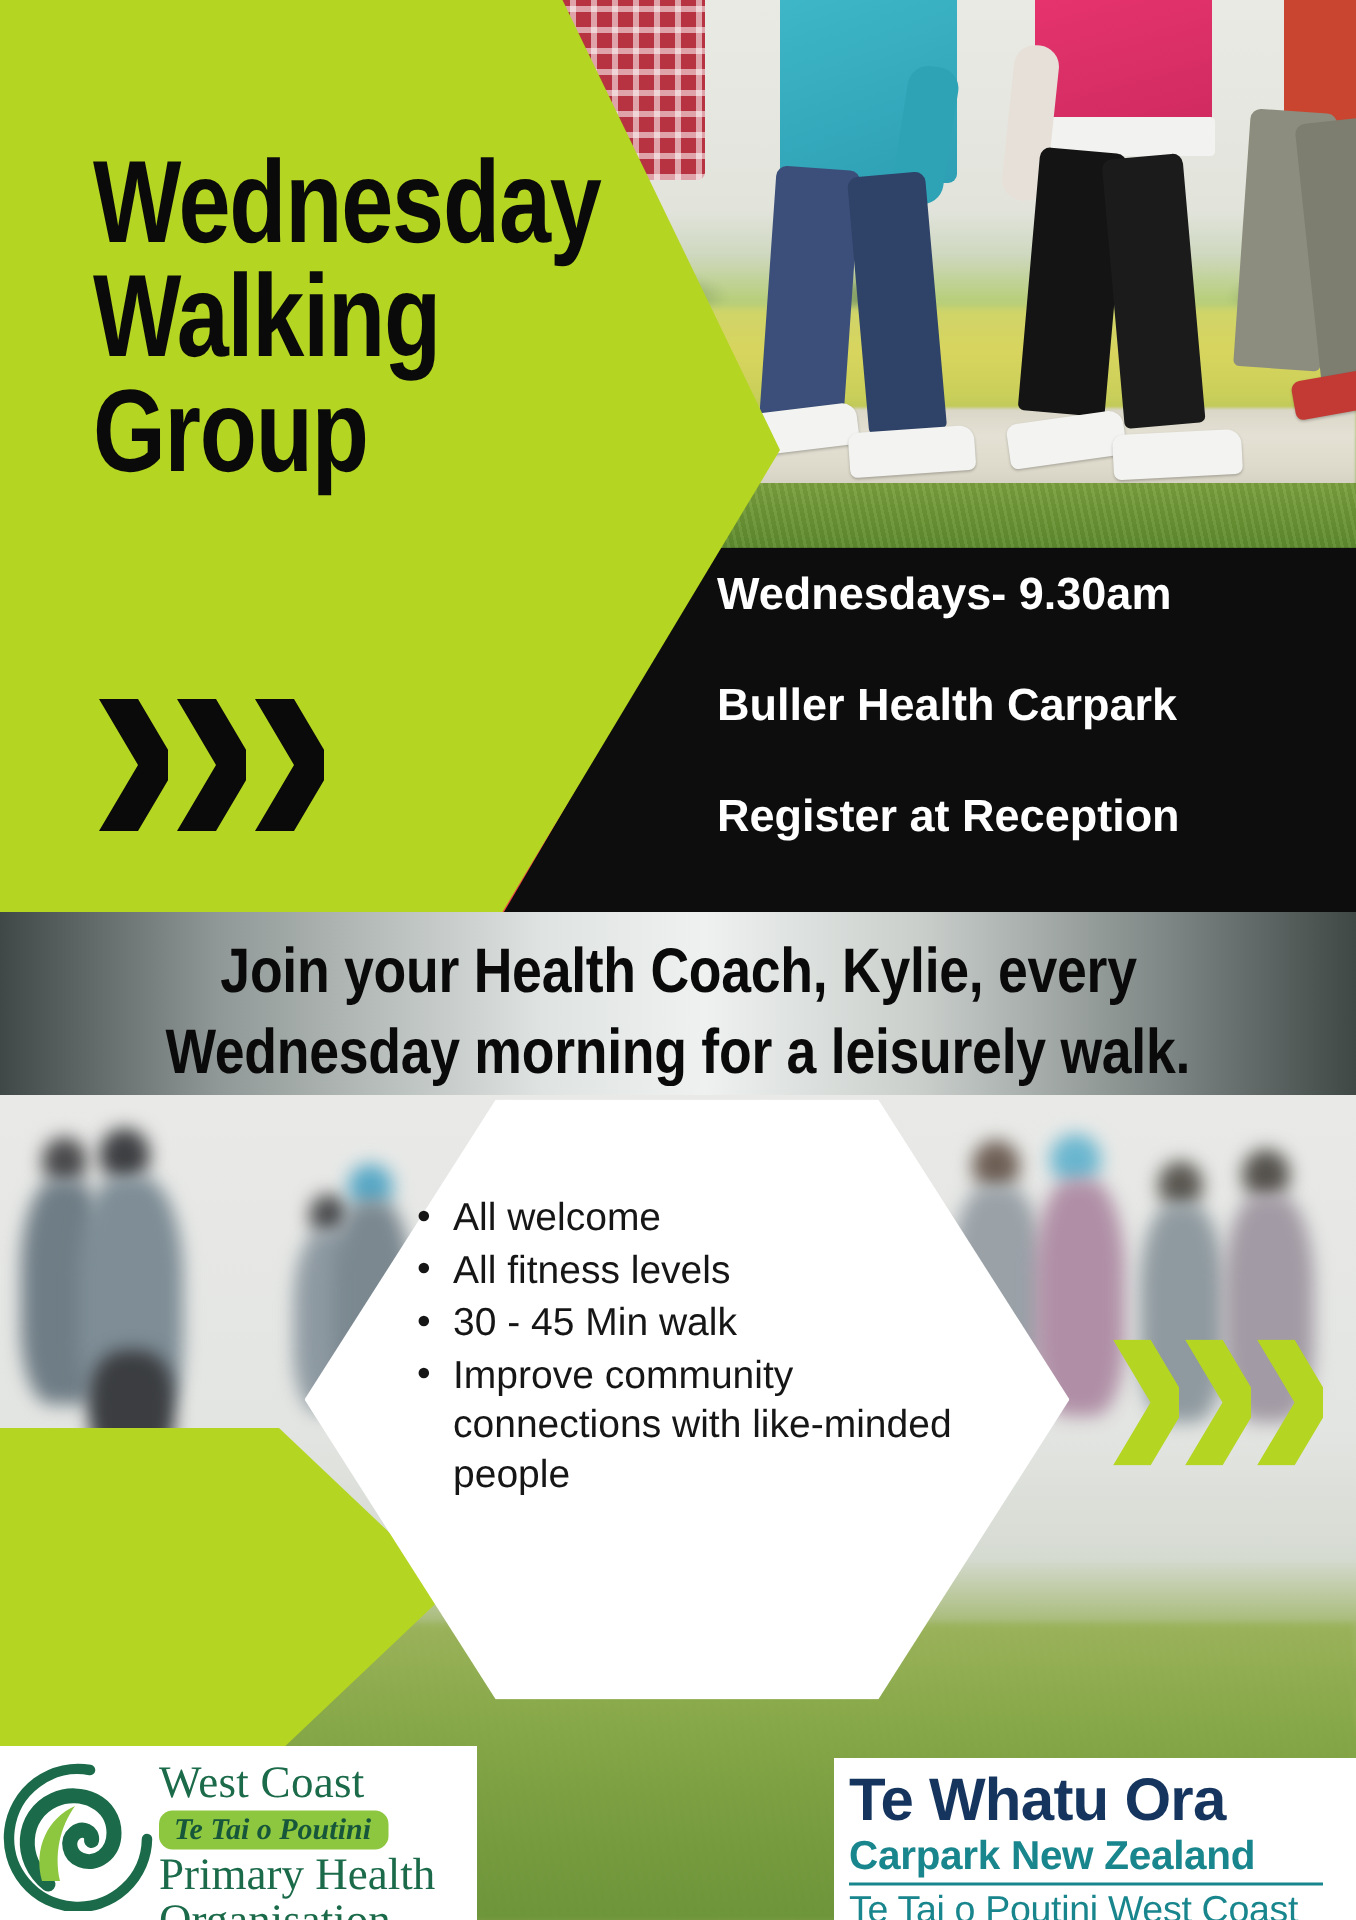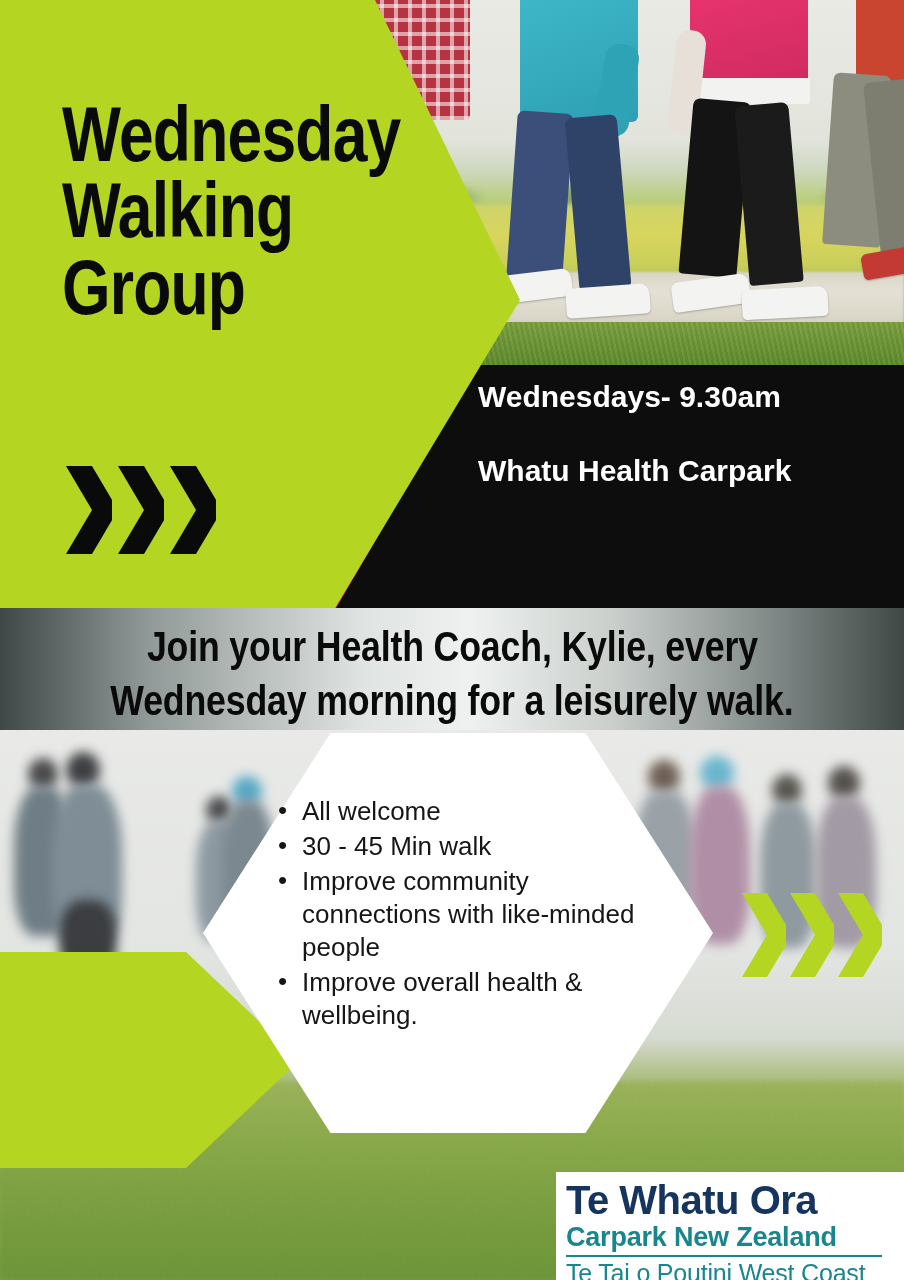--- a/index.html
+++ b/index.html
@@ -308,21 +308,22 @@
 Group</div>
 
   <div class="chevrons-black">
     <div class="chev black"></div>
     <div class="chev black"></div>
     <div class="chev black"></div>
   </div>
 
   <div class="info-lines">
     <div class="info-line">Wednesdays- 9.30am</div>
-    <div class="info-line">Whatu Health Carpark</div>
+    <div class="info-line">Buller Health Carpark</div>
+    <div class="info-line">Register at Reception</div>
   </div>
 
   <div class="tagline-band"></div>
   <div class="tagline">
     <span>Join your Health Coach, Kylie, every</span><br>
     <span>Wednesday morning for a leisurely walk.</span>
   </div>
 
   <div class="low-photo">
     <div class="lp-grass"></div>
@@ -351,31 +352,46 @@
       <div class="blob-head" style="left:828px; top:36px;  width:32px; height:34px; background:#55524d;"></div>
       <div class="blob" style="left:816px; top:66px;  width:60px; height:152px; background:#a29aa4;"></div>
     </div>
   </div>
 
   <div class="green-wedge"></div>
 
   <div class="hexagon"></div>
   <ul class="bullets">
     <li>All welcome</li>
+    <li>All fitness levels</li>
     <li>30 - 45 Min walk</li>
     <li>Improve community connections with like-minded people</li>
-    <li>Improve overall health &amp; wellbeing.</li>
   </ul>
 
   <div class="chevrons-green">
     <div class="chev green"></div>
     <div class="chev green"></div>
     <div class="chev green"></div>
   </div>
 
+  <div class="pho-logo">
+    <div class="koru">
+      <svg viewBox="0 0 104 104" width="104" height="104" aria-hidden="true">
+        <path d="M96 56 A46 46 0 1 1 58 10" fill="none" stroke="#1b6b4a" stroke-width="7" stroke-linecap="round"></path>
+        <path d="M30 86 C10 70 12 40 34 30 C52 22 74 32 74 52 C74 66 62 74 52 70 C44 67 42 57 48 52 C53 48 60 51 59 57" fill="none" stroke="#1b6b4a" stroke-width="10" stroke-linecap="round" stroke-linejoin="round"></path>
+        <path d="M26 84 C20 62 30 42 48 34 C38 48 34 66 38 84 Z" fill="#8dc63f"></path>
+      </svg>
+    </div>
+    <div class="pho-text">
+      <div class="pho-wc">West Coast</div>
+      <div class="pho-maori">Te Tai o Poutini</div>
+      <div class="pho-ph">Primary Health</div>
+      <div class="pho-ph">Organisation</div>
+    </div>
+  </div>
 
   <div class="twa-logo">
     <div class="twa-1">Te Whatu Ora</div>
     <div class="twa-2">Carpark New Zealand</div>
     <div class="twa-rule"></div>
     <div class="twa-3">Te Tai o Poutini West Coast</div>
   </div>
 
 </div>
 

